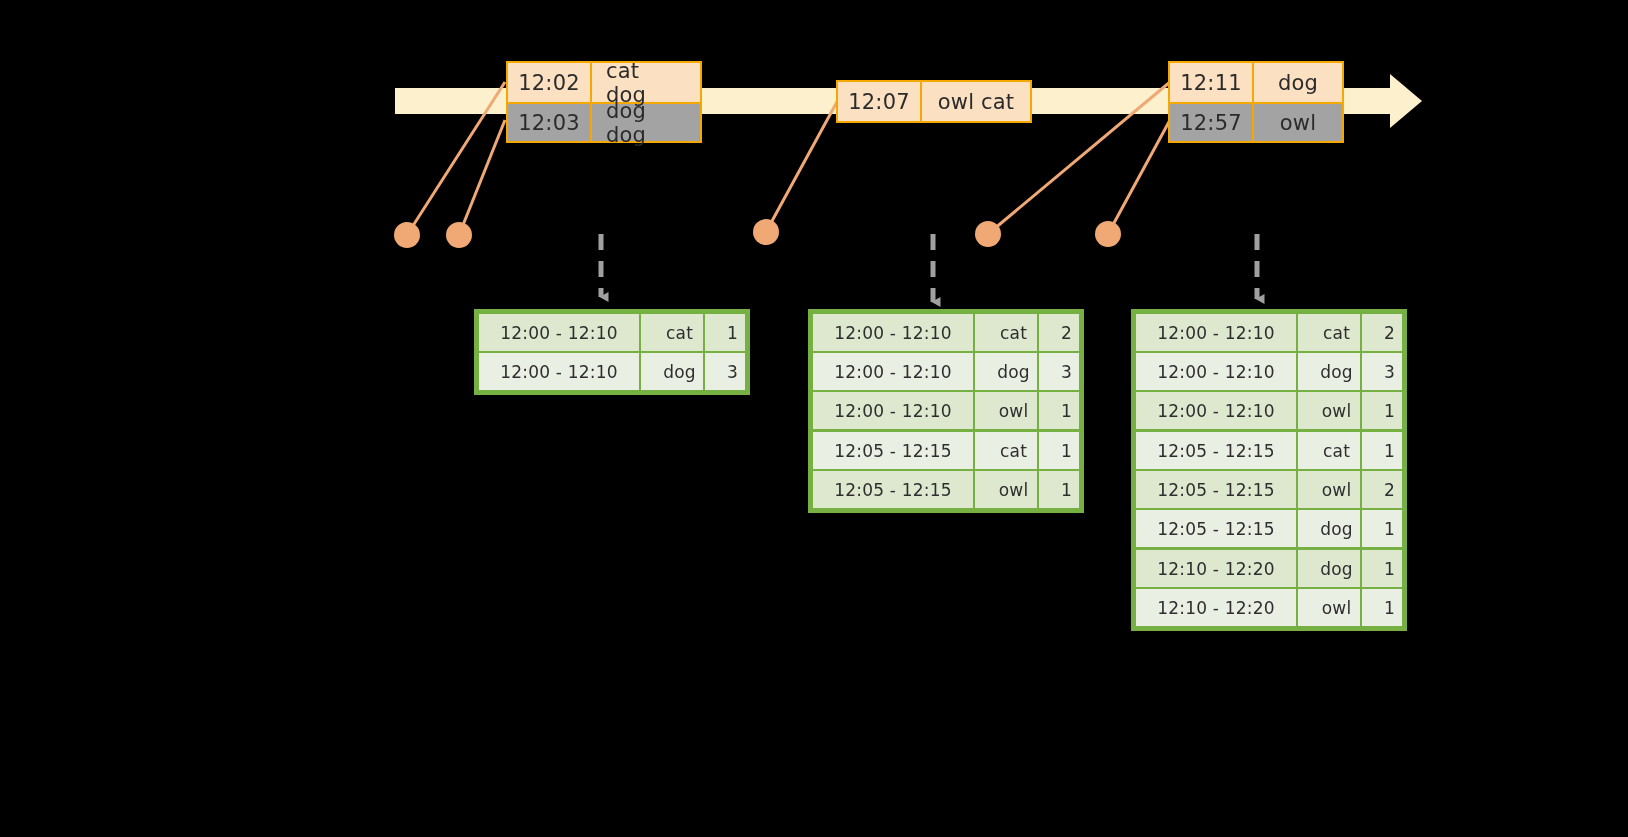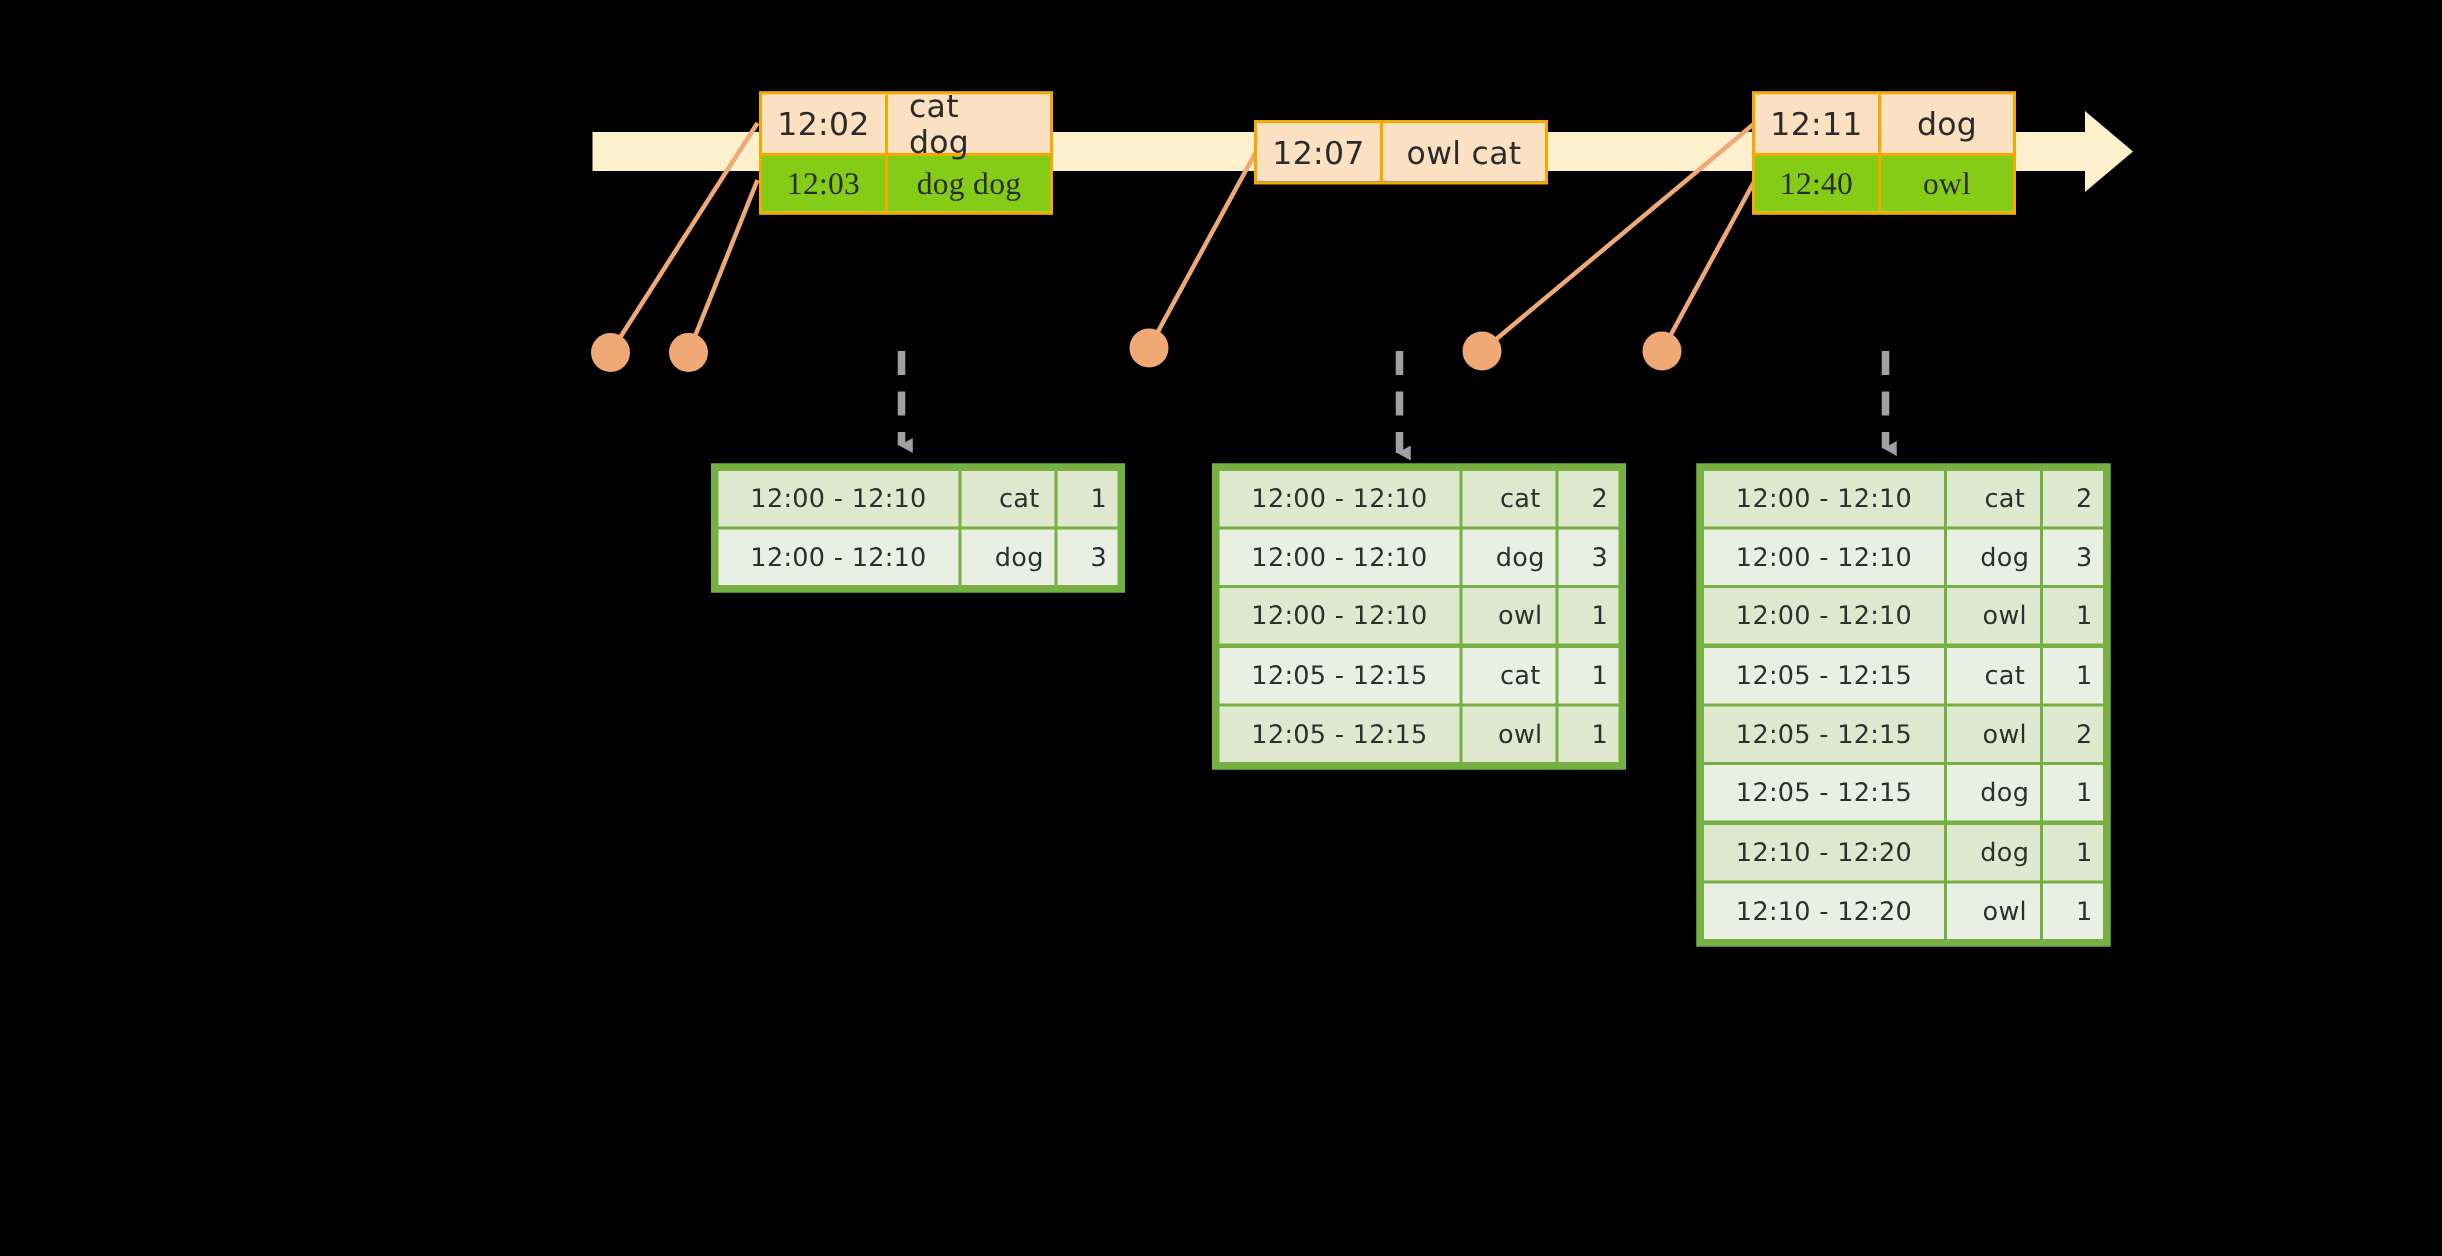--- a/index.html
+++ b/index.html
@@ -64,21 +64,21 @@
   }
   .event-row {
     display: flex;
     box-sizing: border-box;
     height: 39px;
   }
   .event-row + .event-row {
     border-top: 2px solid #f5a800;
   }
   .event-row.shade-a { background: #fbe0c2; }
-  .event-row.shade-b { background: #84cc16; font-family: Liberation Serif, serif; }
+  .event-row.shade-b { background: #a3a3a3; }
   .event-cell {
     display: flex;
     align-items: center;
     justify-content: center;
     font-size: 21px;
     color: #2b2b2b;
     box-sizing: border-box;
     letter-spacing: 0.2px;
   }
   .event-cell.time {
@@ -173,21 +173,21 @@
           <div class="event-cell time">12:07</div>
           <div class="event-cell words">owl cat</div>
         </div>
       </div>
       <div class="event-box" style="left: 1168px; top: 61px; width: 176px;">
         <div class="event-row shade-a">
           <div class="event-cell time">12:11</div>
           <div class="event-cell words">dog</div>
         </div>
         <div class="event-row shade-b">
-          <div class="event-cell time">12:40</div>
+          <div class="event-cell time">12:57</div>
           <div class="event-cell words">owl</div>
         </div>
       </div>
     </div>
 
   <div id="result-tables">
       <div class="result-table" style="left: 474px; top: 309px;">
         <div class="tbl-row tone-a">
           <div class="tbl-cell c-window">12:00 - 12:10</div>
           <div class="tbl-cell c-word">cat</div>

